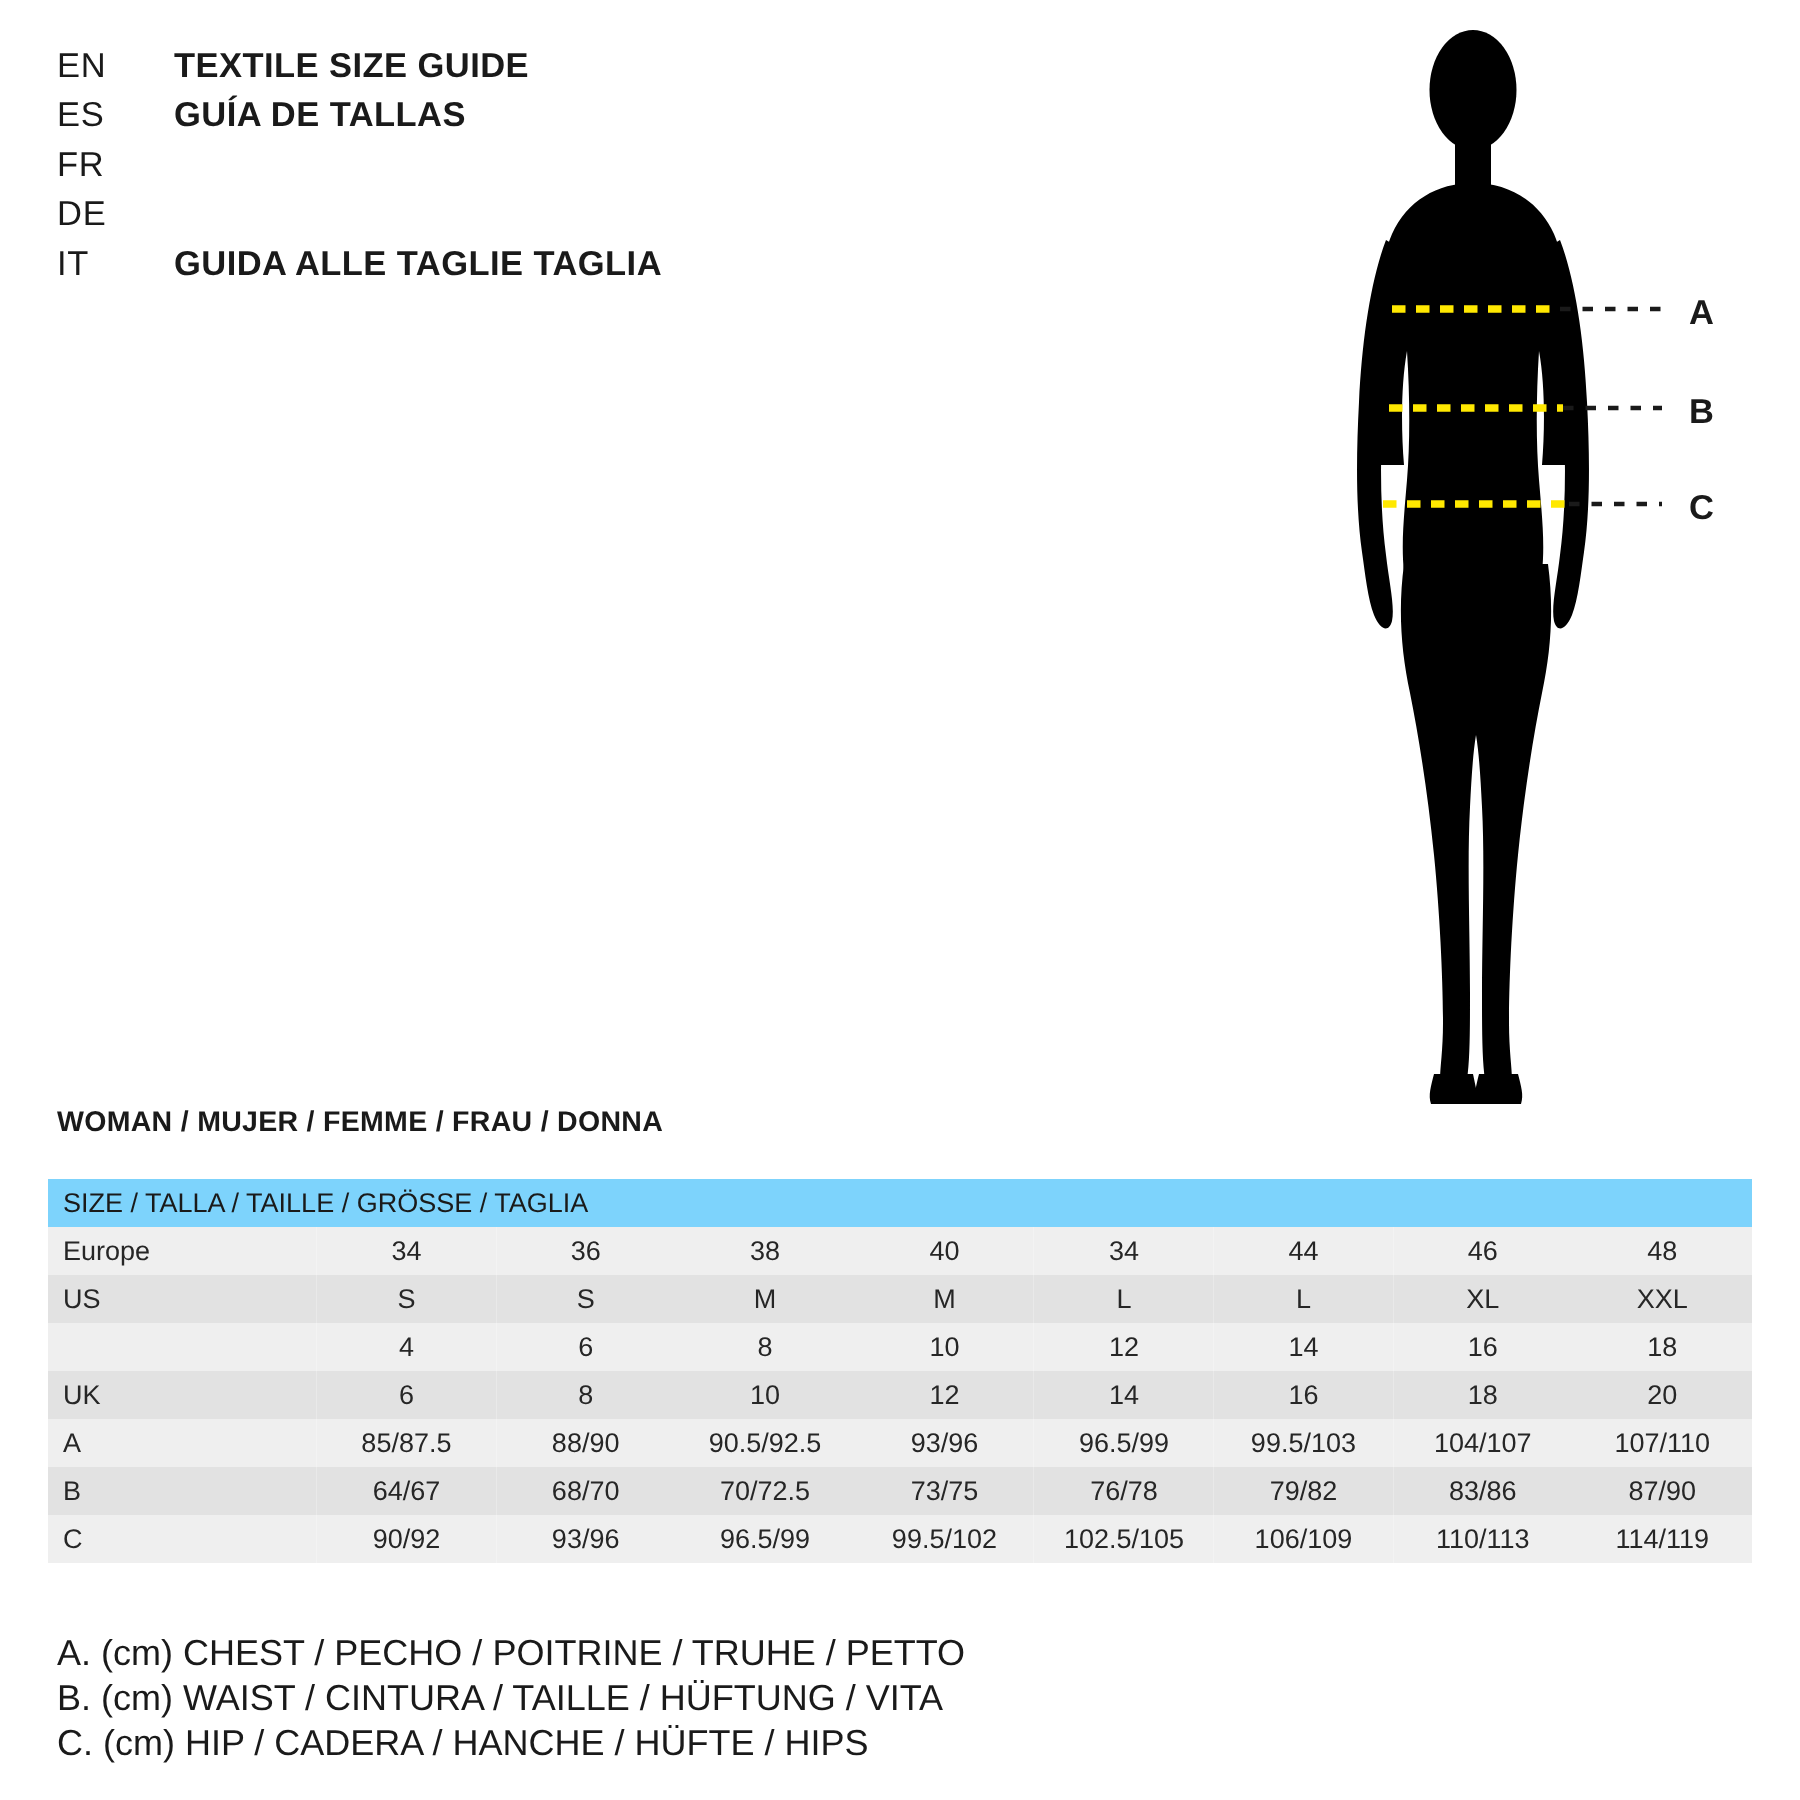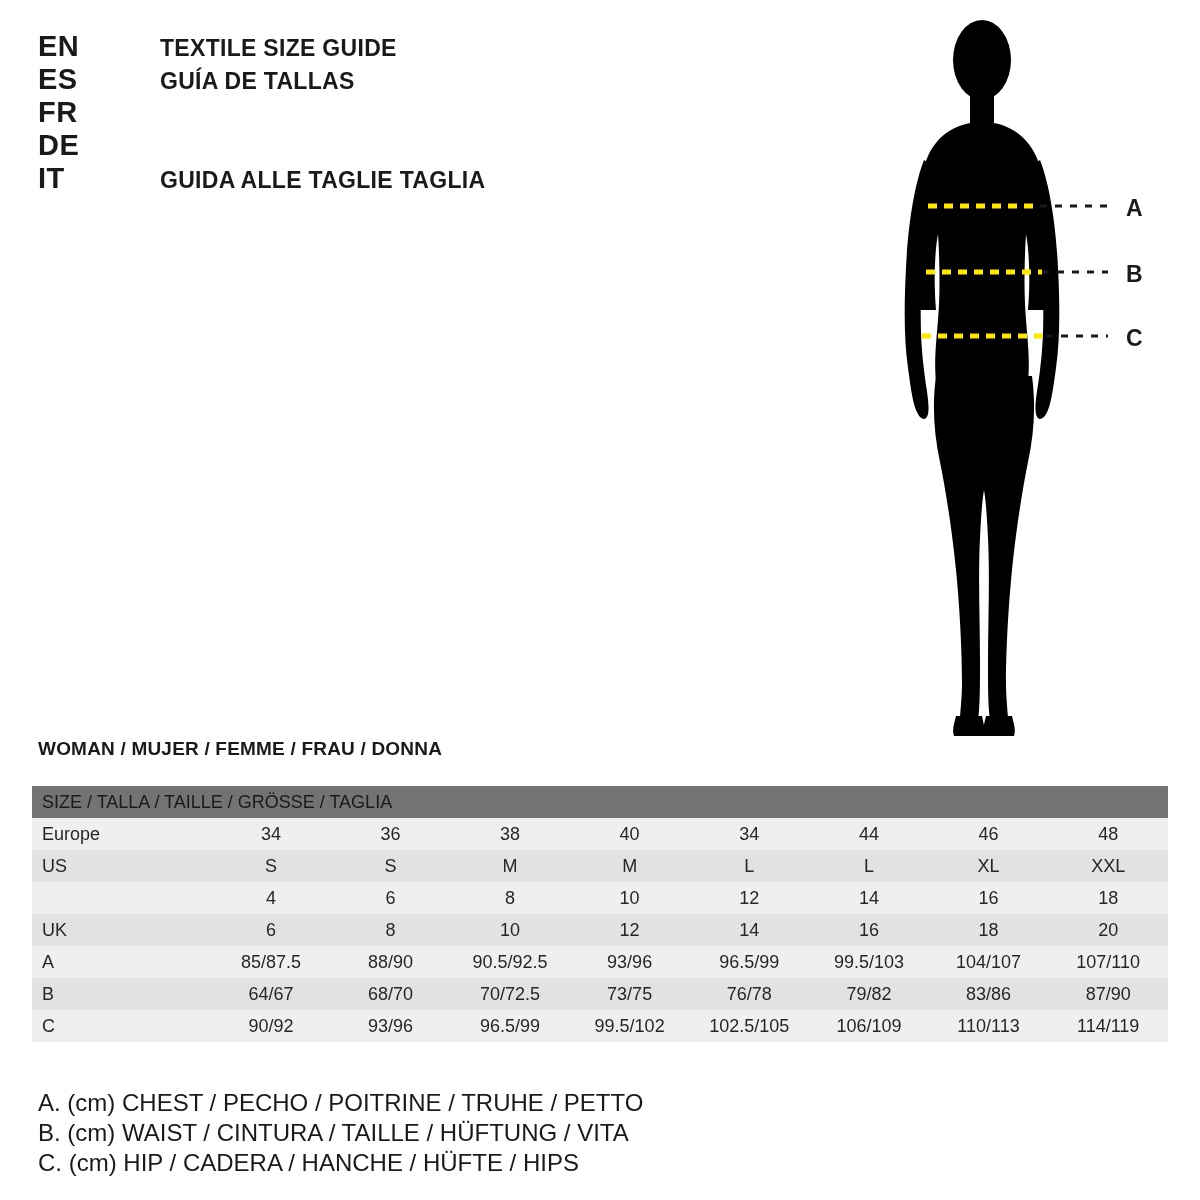--- a/index.html
+++ b/index.html
@@ -23,32 +23,31 @@
     top: 30px;
     width: 520px;
   }
   .lang-row {
     display: flex;
     align-items: baseline;
     height: 33px;
   }
   .lang-code {
     width: 78px;
-    font-size: 29px;
-    font-weight: bold;
+    font-size: 23px;
+    font-weight: normal;
     letter-spacing: 0.5px;
     color: #1a1a1a;
   }
   .lang-title {
     font-size: 23px;
     font-weight: bold;
     letter-spacing: 0.3px;
     color: #1a1a1a;
     white-space: nowrap;
-    margin-left: 44px;
   }
 
   
   #figure-area {
     position: absolute;
     left: 860px;
     top: 10px;
     width: 330px;
     height: 740px;
   }
@@ -81,21 +80,21 @@
     border-collapse: collapse;
     font-size: 18px;
   }
   #size-table th, #size-table td {
     padding: 0;
     height: 32px;
     font-weight: normal;
     color: #262626;
   }
   #size-table thead th {
-    background: #737373;
+    background: #7dd3fc;
     text-align: left;
     padding-left: 10px;
     font-size: 18px;
     color: #1a1a1a;
   }
   #size-table tbody tr:nth-child(odd)  { background: #efefef; }
   #size-table tbody tr:nth-child(even) { background: #e2e2e2; }
   #size-table td.rowlabel {
     text-align: left;
     padding-left: 10px;

